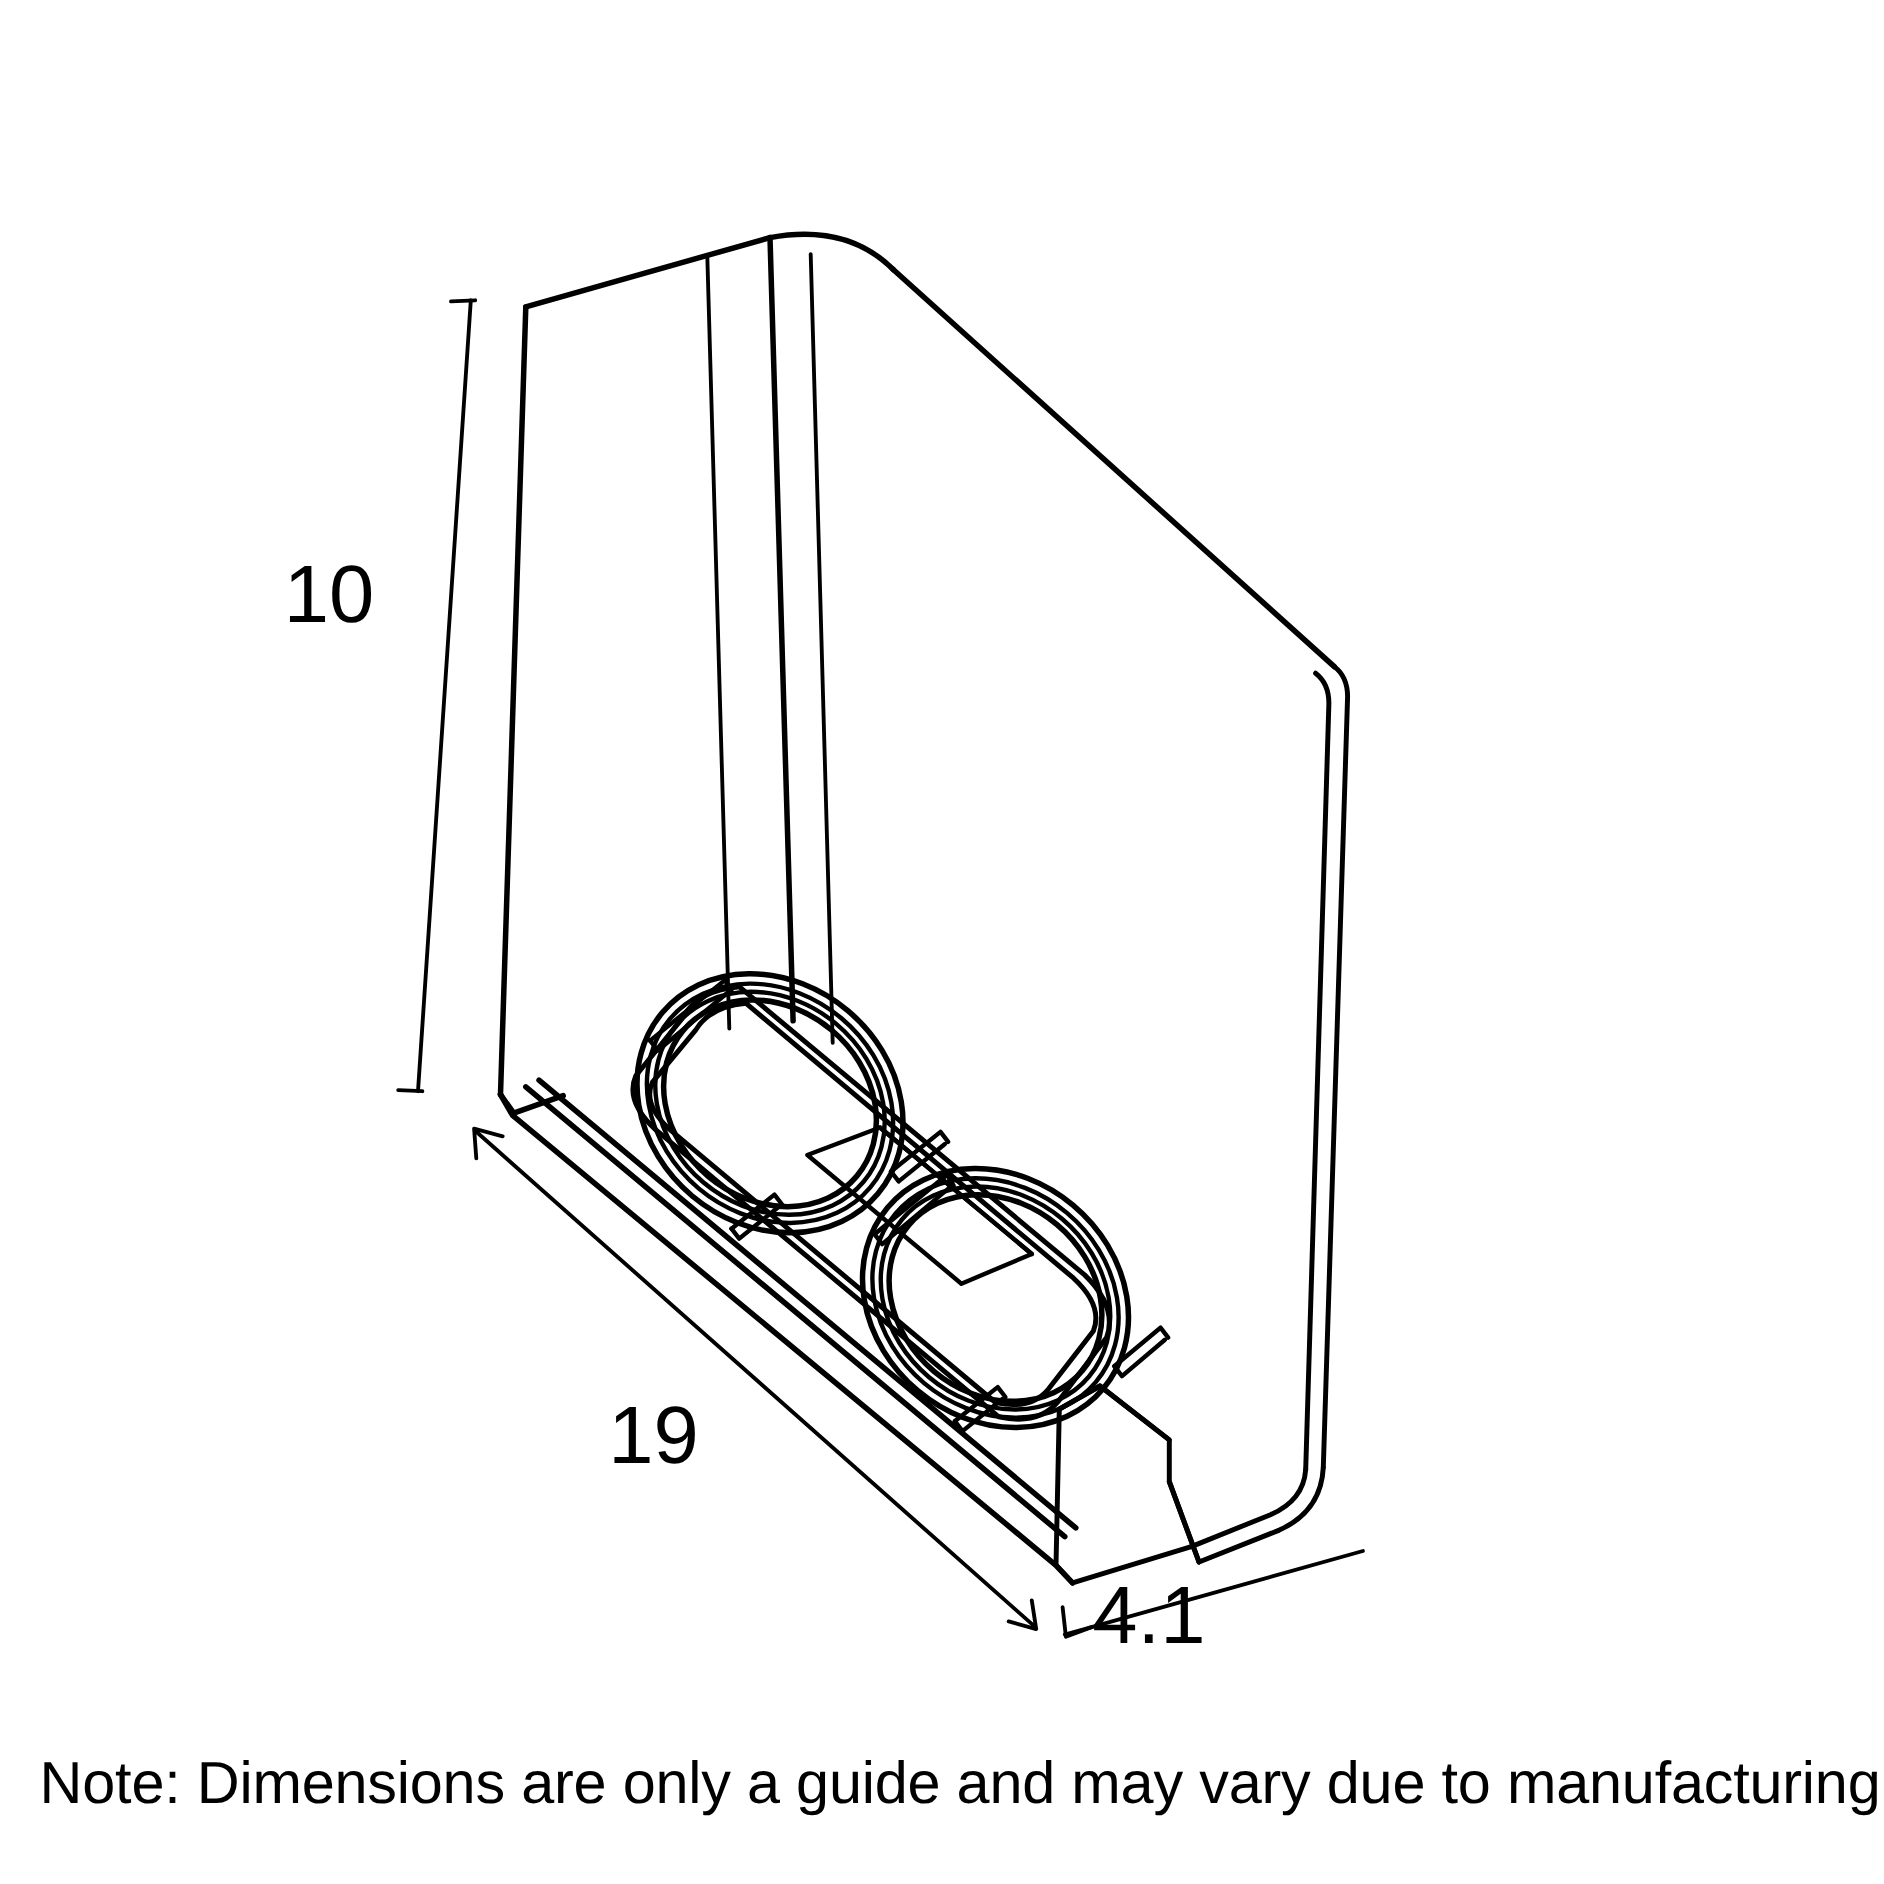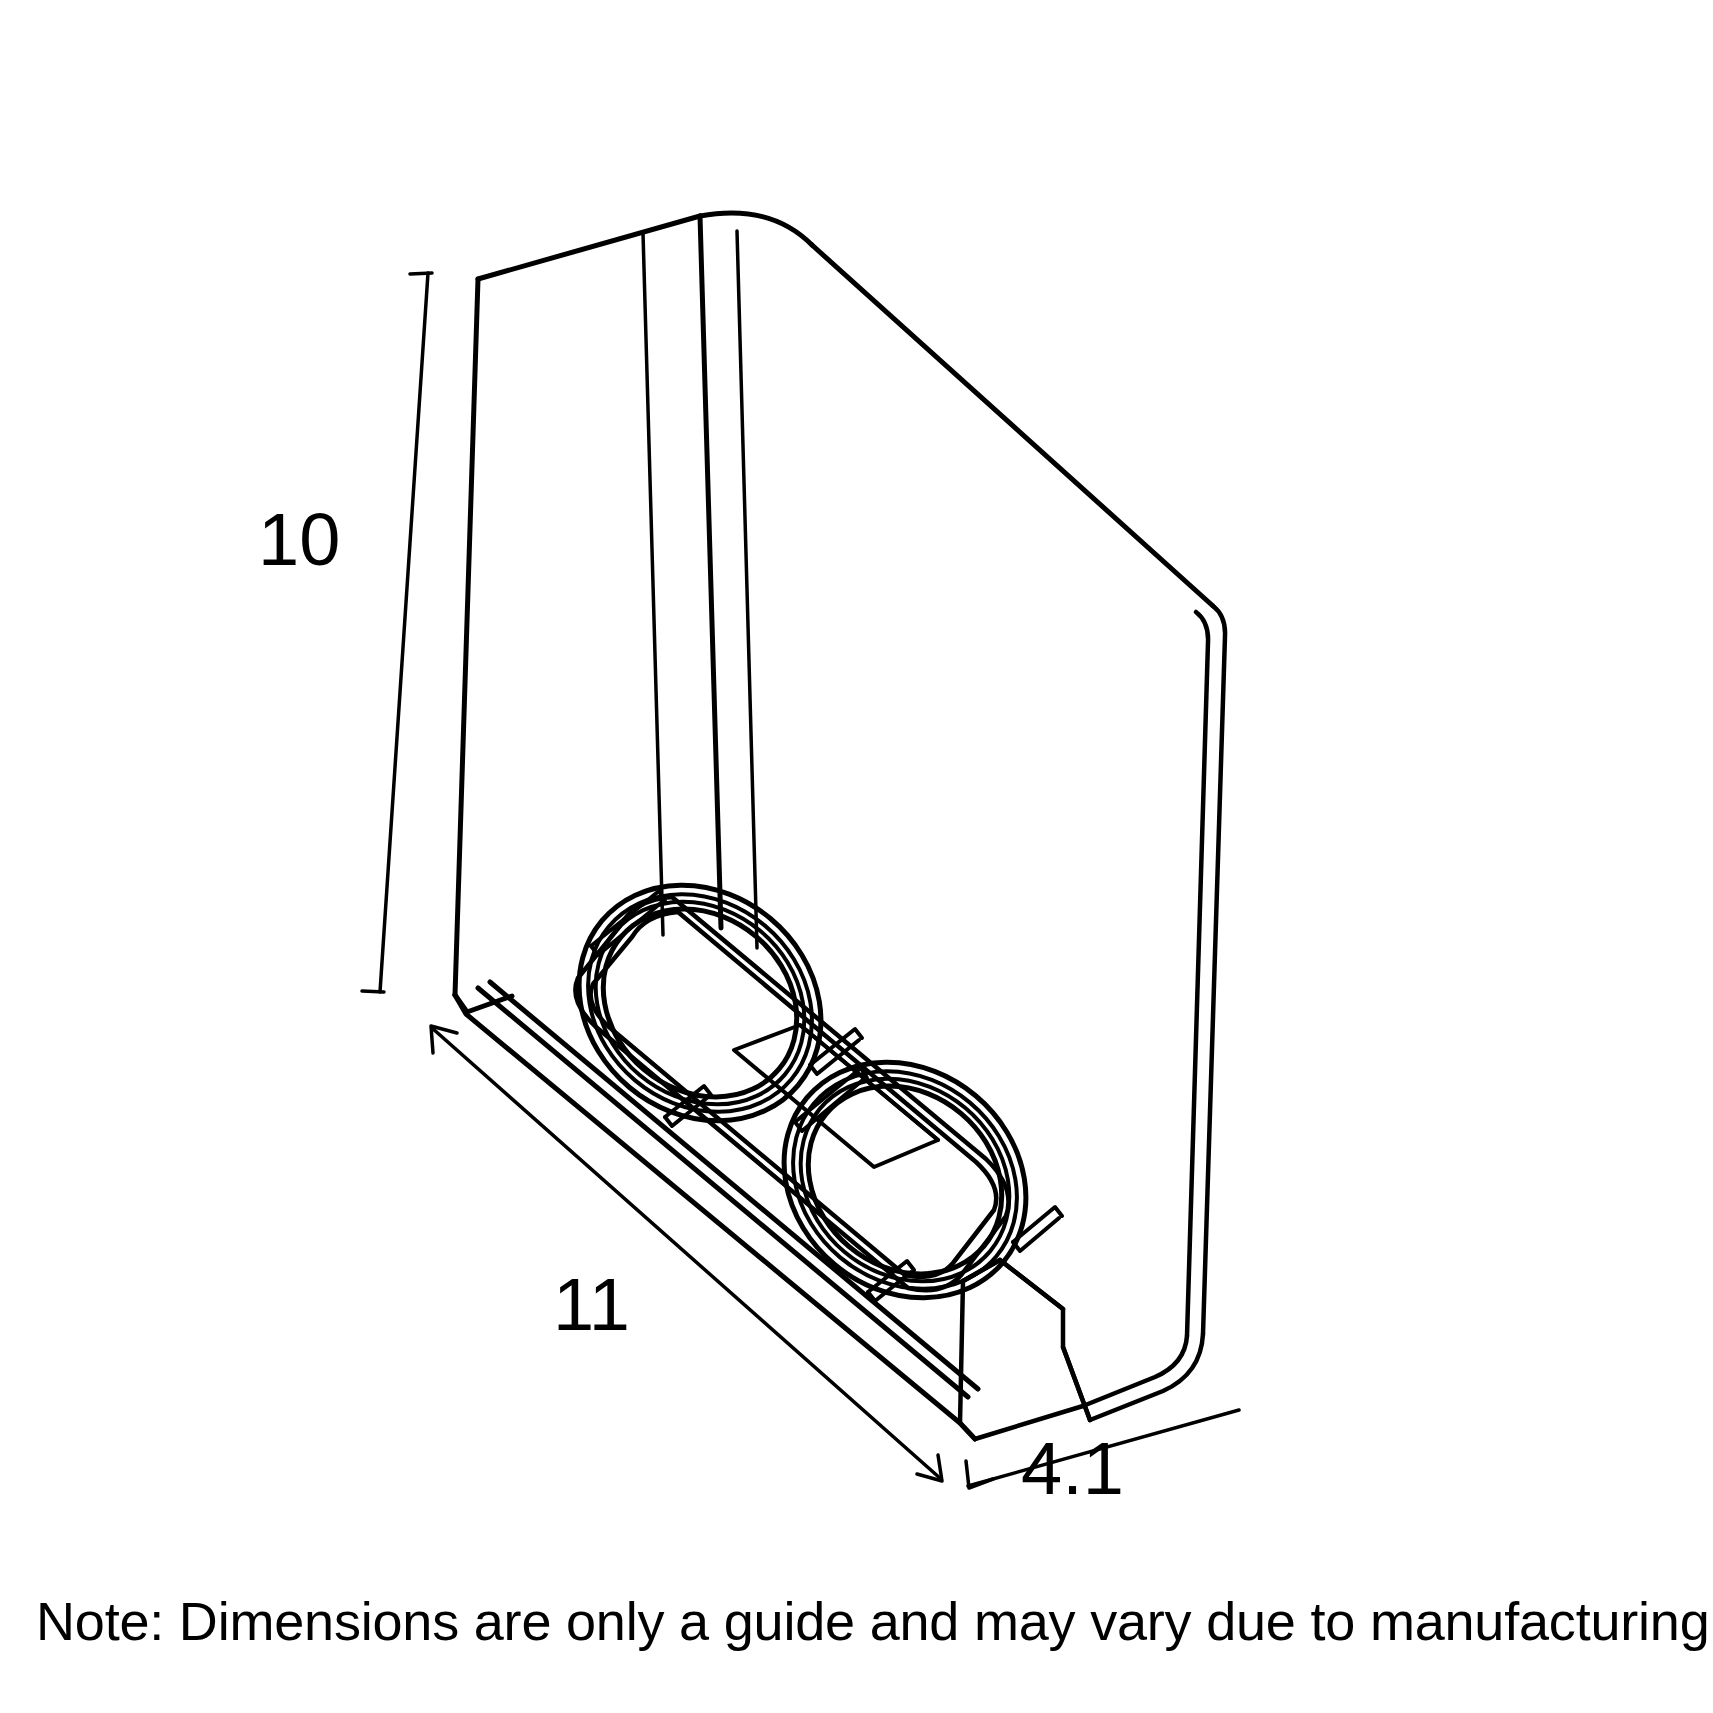--- a/index.html
+++ b/index.html
@@ -31,21 +31,21 @@
     position: absolute;
     font-family: "Liberation Sans", sans-serif;
     font-size: 74px;
     color: #000000;
     line-height: 1;
     white-space: nowrap;
     user-select: none;
   }
   #label-height { left: 258px; top: 503px; }
   #label-width  { left: 553px; top: 1268px; }
-  #label-depth  { left: 993px; top: 1432px; margin-left: 28px; }
+  #label-depth  { left: 993px; top: 1432px; }
   #note-text {
     position: absolute;
     left: 36px;
     top: 1590px;
     font-family: "Liberation Sans", sans-serif;
     font-size: 54px;
     color: #000000;
     letter-spacing: -0.2px;
     white-space: nowrap;
     user-select: none;
@@ -186,19 +186,19 @@
       <g stroke-width="3.5">
         <path d="M 968 1486 L 1239 1410"></path>
         <path d="M 966 1461 L 969 1488 L 993 1479"></path>
       </g>
 
     </g>
   </svg>
 
   <div class="dim-label" id="label-height">10</div>
 
-  <div class="dim-label" id="label-width">11</div>
+  <div class="dim-label" id="label-width">19</div>
 
   <div class="dim-label" id="label-depth">4.1</div>
 
   <div id="note-text">Note: Dimensions are only a guide and may vary due to manufacturing variations.</div>
 
 </div>
 
 </body></html>

